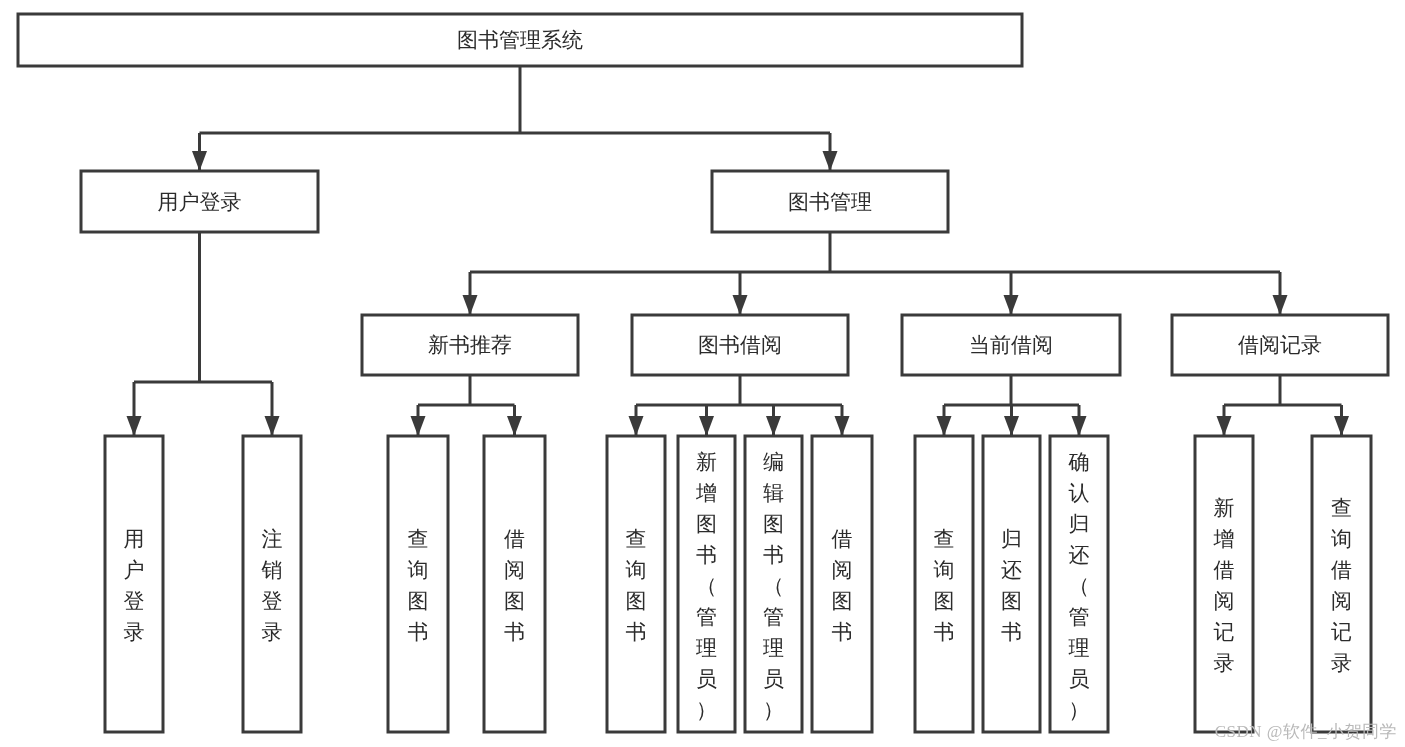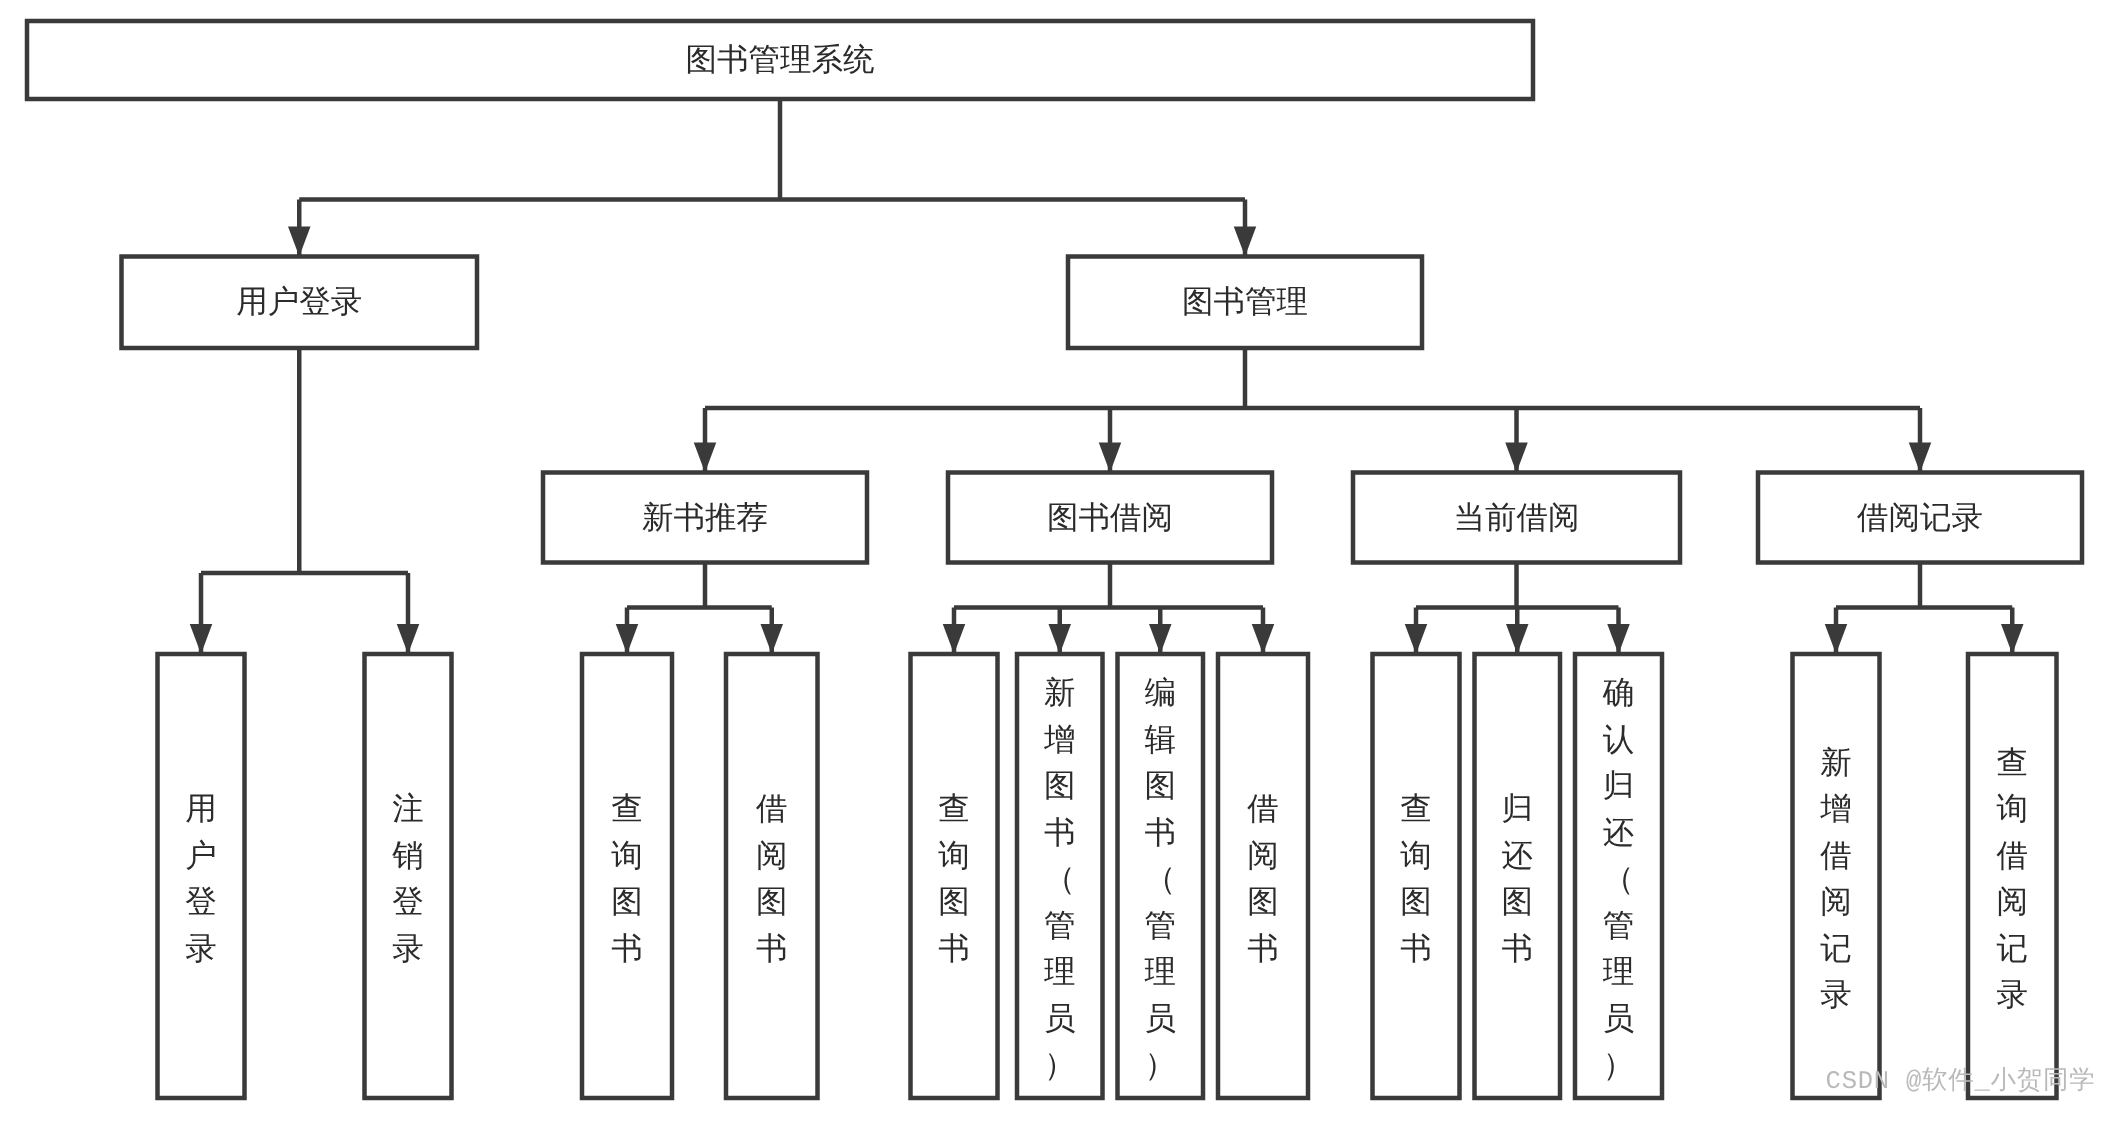--- a/index.html
+++ b/index.html
@@ -58,22 +58,22 @@
     fill: none;
     stroke-linecap: butt;
   }
   .arrow-head {
     fill: #3a3a3a;
     stroke: none;
   }
   .watermark {
     position: absolute;
     right: 8px;
-    bottom: 16px;
-    font-family: Liberation Mono, monospace;
+    bottom: 4px;
+    font-family: Liberation Serif, serif;
     font-size: 17px;
     color: #b9b9b9;
     letter-spacing: 0.5px;
     white-space: nowrap;
     user-select: none;
   }
 </style>
 </head>
 <body>
 

